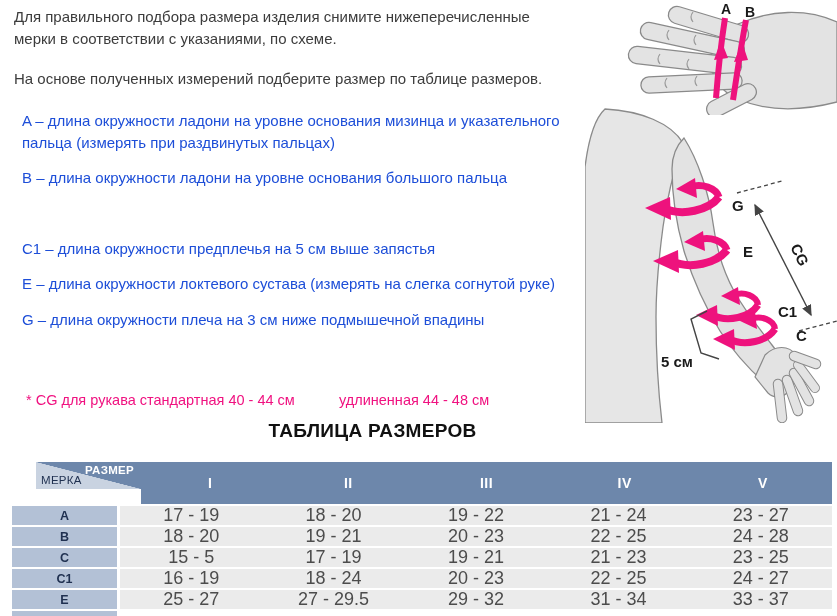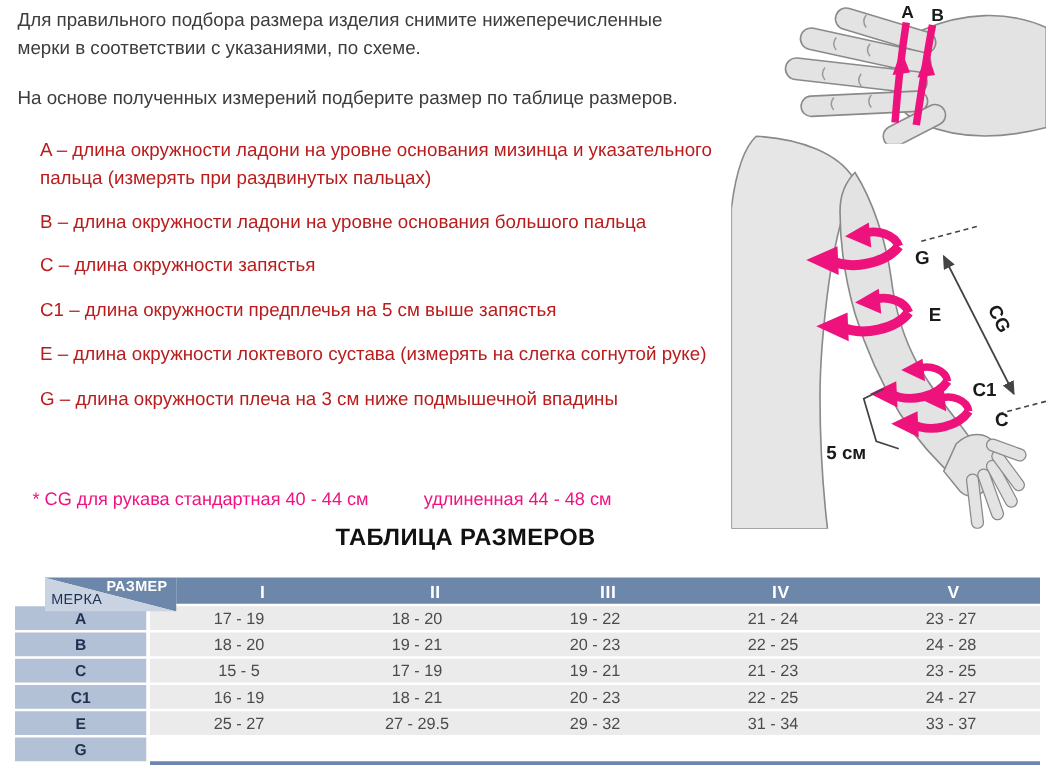--- a/index.html
+++ b/index.html
@@ -9,22 +9,22 @@
     background:#ffffff;
     font-family:"Liberation Sans","DejaVu Sans",sans-serif;
   }
   .para {
     position:absolute; left:14px; width:556px;
     font-size:15px; line-height:22px; color:#3c3c3c;
   }
   .p1 { top:6px; }
   .p2 { top:68px; }
   .mitem {
-    position:absolute; left:32px; width:548px;
-    font-size:15px; line-height:22px; color:#b91c1c;
+    position:absolute; left:22px; width:548px;
+    font-size:15px; line-height:22px; color:#1d4ed8;
   }
   .m-a  { top:110px; }
   .m-b  { top:167px; }
   .m-c  { top:202px; }
   .m-c1 { top:238px; }
   .m-e  { top:273px; }
   .m-g  { top:309px; }
   .m-cg { top:345px; }
   .footnote {
     position:absolute; left:12px; top:392px; width:600px; height:20px;
@@ -32,21 +32,21 @@
   }
   .footnote .fn1 { position:absolute; left:14px; white-space:nowrap; }
   .footnote .fn2 { position:absolute; left:327px; white-space:nowrap; }
   .table-title {
     position:absolute; left:0; top:420px; width:745px;
     text-align:center; font-size:19px; font-weight:bold; color:#111;
     letter-spacing:0.3px;
   }
   
   .sizetable { position:absolute; left:12px; top:462px; width:820px; }
-  .t-head { display:flex; height:21px;padding-left:24px; }
+  .t-head { display:flex; height:42px;padding-left:24px; }
   .t-corner {
     position:relative; width:105px; height:27px;
     background:linear-gradient(to bottom left, #6d87ab 49.6%, #c9d3e1 50.4%);
   }
   .t-corner .c-top {
     position:absolute; top:2px; right:7px;
     font-size:11.5px; font-weight:bold; color:#ffffff; letter-spacing:0.3px;
   }
   .t-corner .c-bot {
     position:absolute; bottom:3px; left:5px;
@@ -59,39 +59,38 @@
   }
   .t-row { display:flex; height:19px; margin-top:2px; }
   .t-label {
     width:105px; background:#b3c1d6;
     display:flex; align-items:center; justify-content:center;
     font-size:12.5px; font-weight:bold; color:#1f3050;
   }
   .t-datastrip { flex:1; margin-left:3px; display:flex; background:#ebebeb; }
   .t-datastrip .dcell {
     flex:1; display:flex; align-items:center; justify-content:center;
-    font-size:13px; color:#4c4c4c;
+    font-size:18px; color:#4c4c4c;
   }
   .t-bottomstrip { height:3px; margin-left:108px; background:#6d87ab; }
   
   .hand-svg { position:absolute; left:620px; top:2px; }
   .arm-svg  { position:absolute; left:585px; top:105px; }
   .dlabel { font-family:"Liberation Sans","DejaVu Sans",sans-serif; font-weight:bold; fill:#1a1a1a; }
 </style>
 </head>
 <body>
 
 <div class="page">
 
   <div class="para p1">Для правильного подбора размера изделия снимите нижеперечисленные мерки в соответствии с указаниями, по схеме.</div>
   <div class="para p2">На основе полученных измерений подберите размер по таблице размеров.</div>
 
   <div class="mitem m-a">A – длина окружности ладони на уровне основания мизинца и указательного пальца (измерять при раздвинутых пальцах)</div>
   <div class="mitem m-b">B – длина окружности ладони на уровне основания большого пальца</div>
-  <div class="mitem m-c">C – длина окружности запястья</div>
   <div class="mitem m-c1">C1 – длина окружности предплечья на 5 см выше запястья</div>
   <div class="mitem m-e">E – длина окружности локтевого сустава (измерять на слегка согнутой руке)</div>
   <div class="mitem m-g">G – длина окружности плеча на 3 см ниже подмышечной впадины</div>
 
   <div class="footnote">
     <span class="fn1">* CG для рукава  стандартная 40 - 44 см</span>
     <span class="fn2">удлиненная 44 - 48 см</span>
   </div>
 
   <div class="table-title">ТАБЛИЦА РАЗМЕРОВ</div>
@@ -138,21 +137,21 @@
             <div class="dcell">17 - 19</div>
             <div class="dcell">19 - 21</div>
             <div class="dcell">21 - 23</div>
             <div class="dcell">23 - 25</div>
           </div>
         </div>
         <div class="t-row">
           <div class="t-label">C1</div>
           <div class="t-datastrip">
             <div class="dcell">16 - 19</div>
-            <div class="dcell">18 - 21</div>
+            <div class="dcell">18 - 24</div>
             <div class="dcell">20 - 23</div>
             <div class="dcell">22 - 25</div>
             <div class="dcell">24 - 27</div>
           </div>
         </div>
         <div class="t-row">
           <div class="t-label">E</div>
           <div class="t-datastrip">
             <div class="dcell">25 - 27</div>
             <div class="dcell">27 - 29.5</div>

